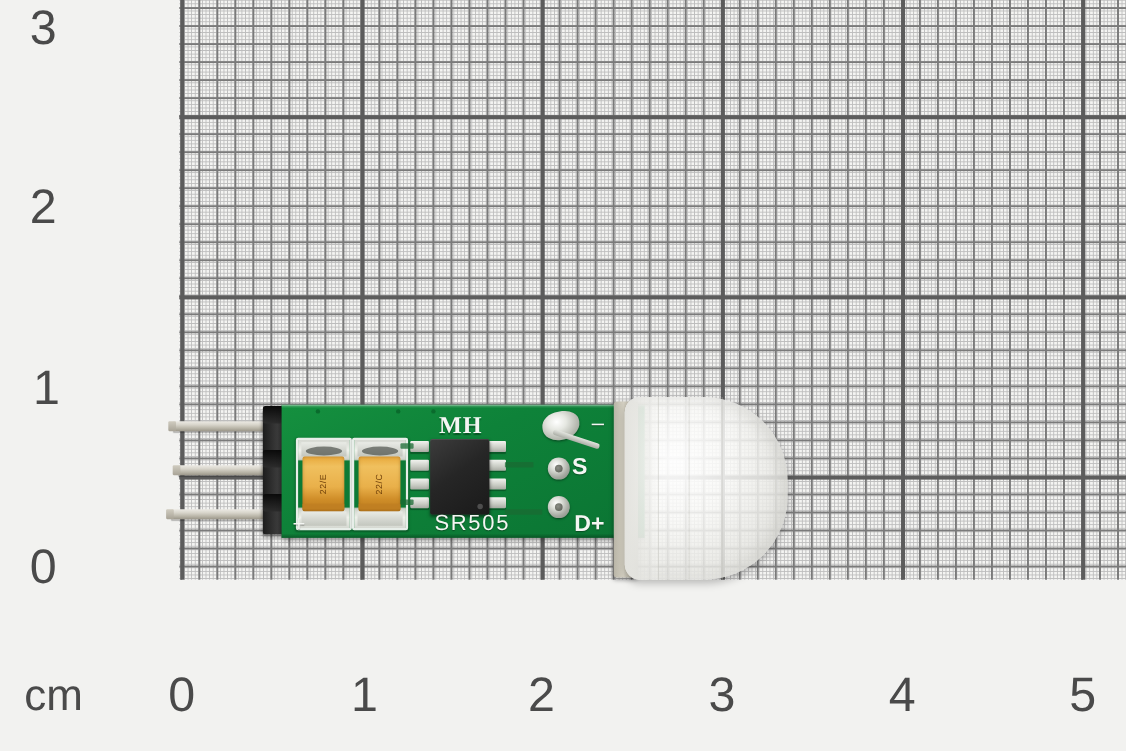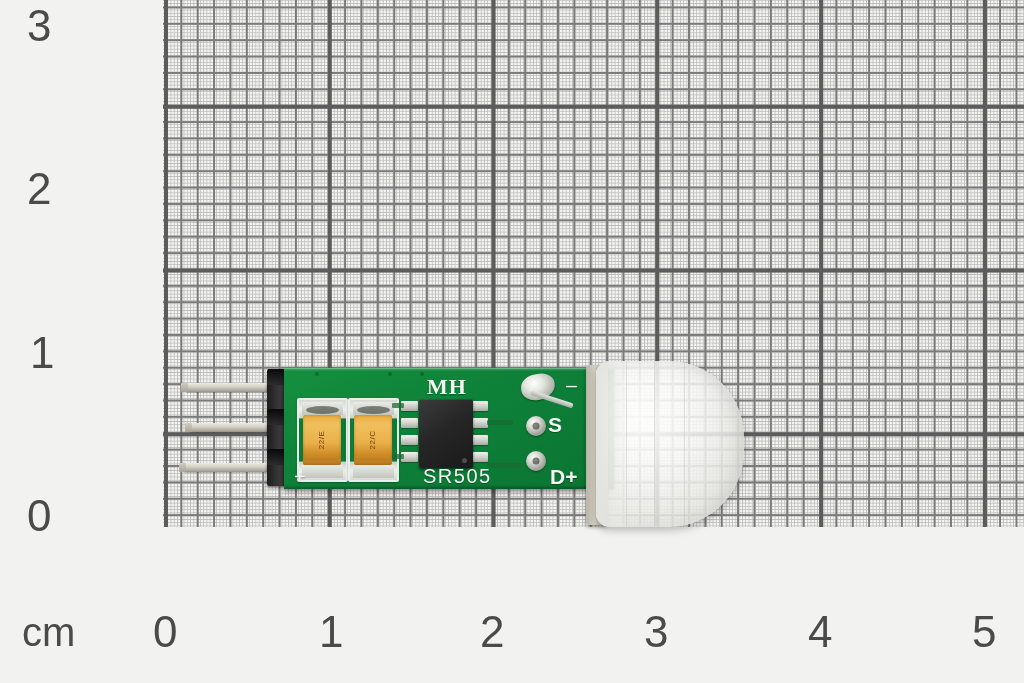--- a/index.html
+++ b/index.html
@@ -42,21 +42,21 @@
       1px 1px, 1px 1px,
       1px 1px, 1px 1px;
   }
   #grid-fade{
     position:absolute;left:163px;top:-60px;width:861px;height:587px;
     pointer-events:none;
     box-shadow: inset 0 0 0 0 rgba(0,0,0,0);
   }
 
   
-  #module{position:absolute;left:178px;top:355px;width:560px;height:180px;}
+  #module{position:absolute;left:150px;top:355px;width:560px;height:180px;}
 
   
   .pin{
     position:absolute;height:9px;border-radius:1px;
     background:linear-gradient(to bottom,#eceae4 0%,#d8d5cb 35%,#b9b5a8 70%,#9b9689 100%);
     box-shadow:0 1px 1px rgba(0,0,0,.25);
   }
   .pin-tip{
     position:absolute;width:7px;height:9px;border-radius:1px;
     background:linear-gradient(to bottom,#d0ccc0,#a8a396);

